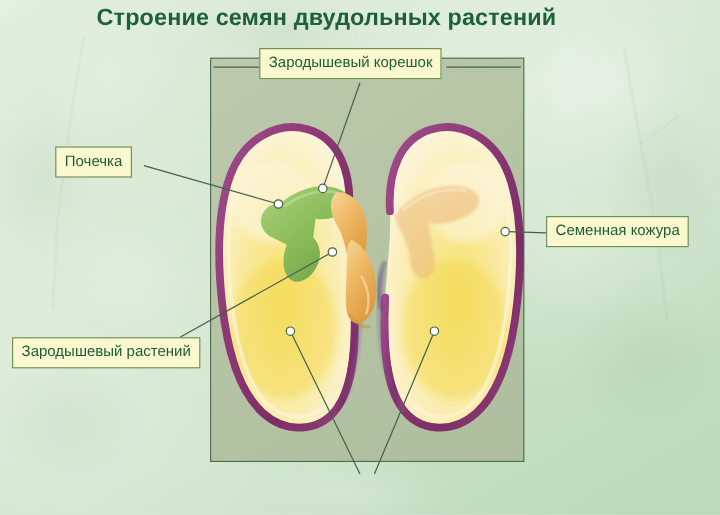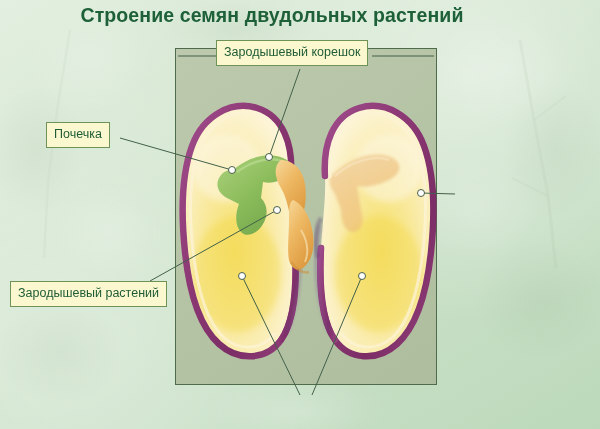--- a/index.html
+++ b/index.html
@@ -338,17 +338,18 @@
   <div class="dot" style="left:232px; top:170px;"></div>
   <div class="dot" style="left:421px; top:193px;"></div>
   <div class="dot" style="left:277px; top:210px;"></div>
   <div class="dot" style="left:242px; top:276px;"></div>
   <div class="dot" style="left:362px; top:276px;"></div>
 
   <div class="label" id="label-shoot">Зародышевый корешок</div>
 
   <div class="label" id="label-bud">Почечка</div>
 
+  <div class="label" id="label-coat">Семенная кожура</div>
 
   <div class="label" id="label-radicle">Зародышевый растений</div>
 
 
 </div>
 
 </body></html>

